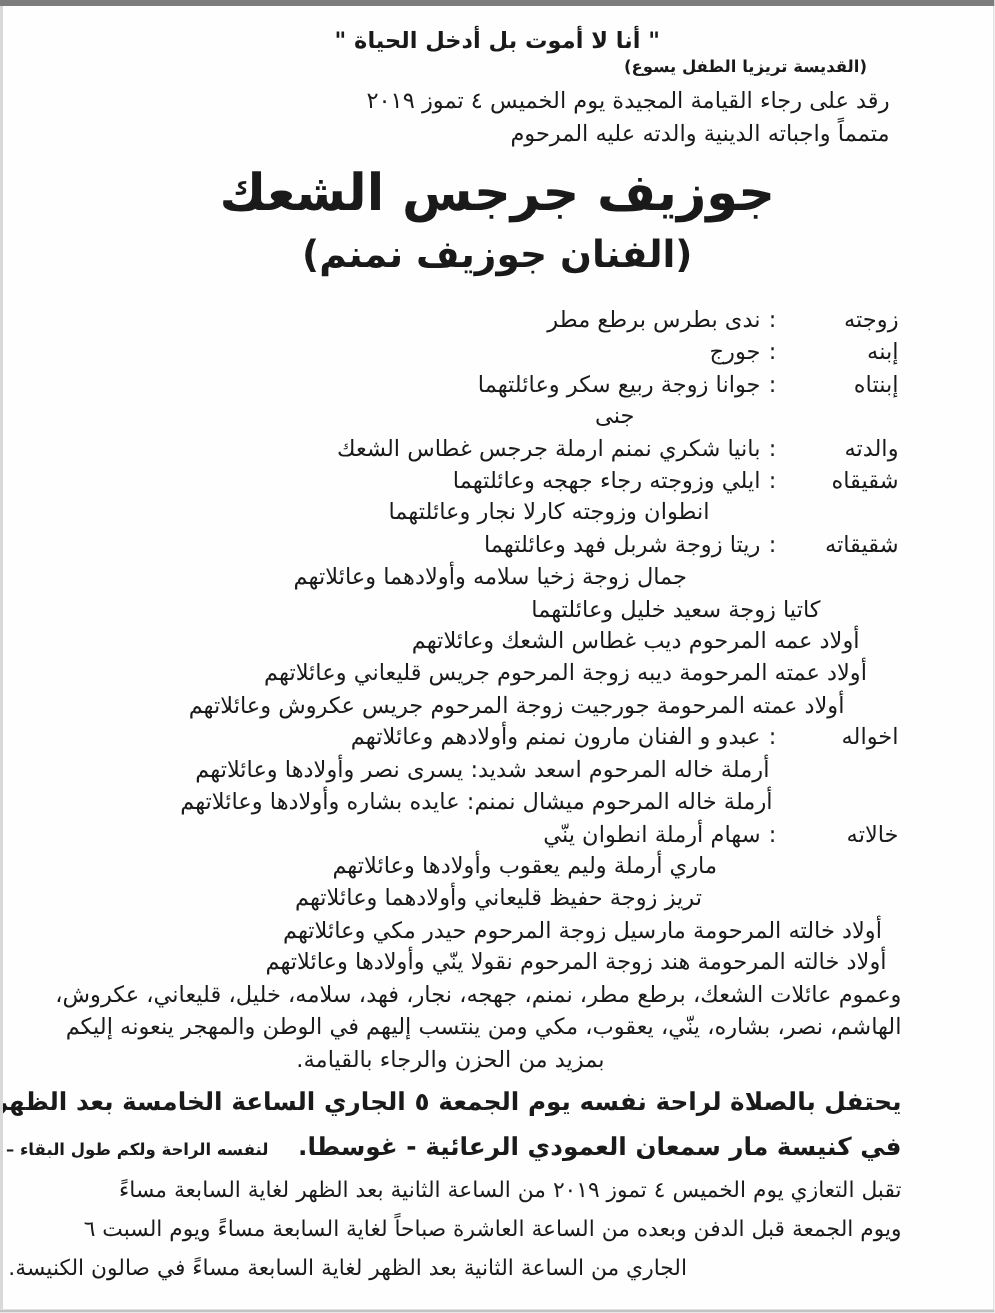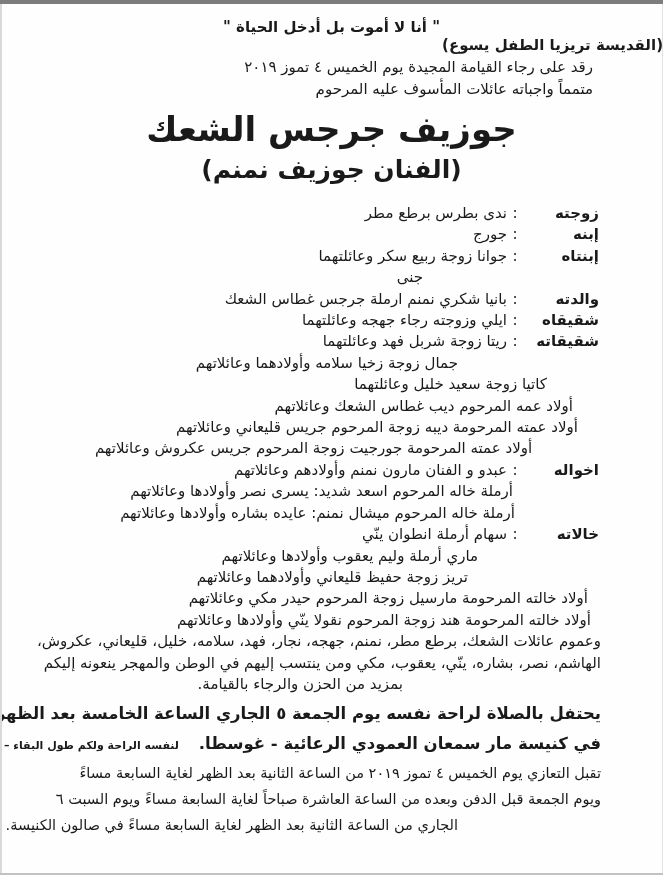--- a/index.html
+++ b/index.html
@@ -38,24 +38,24 @@
 
   .quote {
     margin-top: 12px;
     text-align: center;
     font-size: 15px;
     font-weight: bold;
     line-height: 22px;
     white-space: nowrap;
   }
   .attrib {
-    font-size: 15px;
+    font-size: 11px;
     font-weight: bold;
     line-height: 14px;
-    text-align: right;
+    text-align: left;
     direction: rtl;
     padding-left: 416px;
     white-space: nowrap;
   }
   .intro {
     font-size: 15px;
     line-height: 22px;
     text-align: right;
     margin-right: 70px;
     white-space: nowrap;
@@ -85,21 +85,20 @@
     font-size: 15px;
     line-height: 21.4px;
     white-space: nowrap;
     margin-right: 64px;
   }
   .frow .flabel {
     display: inline-block;
     width: 76px;
     text-align: right;
     vertical-align: bottom;
-    font-weight: bold;
   }
   .frow .fcolon {
     display: inline-block;
     width: 16px;
     text-align: center;
   }
 
   .closing {
     font-size: 15px;
     line-height: 21.5px;
@@ -144,38 +143,39 @@
 </style>
 </head>
 <body>
 
 <div class="page">
 
   <div class="quote">" أنا لا أموت بل أدخل الحياة "</div>
   <div class="attrib">(القديسة تريزيا الطفل يسوع)</div>
 
   <div class="intro first">رقد على رجاء القيامة المجيدة يوم الخميس ٤ تموز ٢٠١٩</div>
-  <div class="intro">متمماً واجباته عائلات المأسوف عليه المرحوم</div>
+  <div class="intro">متمماً واجباته الدينية والدته عليه المرحوم</div>
 
   <div class="deceased-name">جوزيف جرجس الشعك</div>
   <div class="deceased-alias">(الفنان جوزيف نمنم)</div>
 
   <div class="family-rows">
       <div class="frow"><span class="flabel">زوجته</span><span class="fcolon">:</span><span>ندى بطرس برطع مطر</span></div>
       <div class="frow"><span class="flabel">إبنه</span><span class="fcolon">:</span><span>جورج</span></div>
       <div class="frow"><span class="flabel">إبنتاه</span><span class="fcolon">:</span><span>جوانا زوجة ربيع سكر وعائلتهما</span></div>
       <div class="frow" style="margin-right: 240px;">جنى</div>
       <div class="frow"><span class="flabel">والدته</span><span class="fcolon">:</span><span>بانيا شكري نمنم ارملة جرجس غطاس الشعك</span></div>
       <div class="frow"><span class="flabel">شقيقاه</span><span class="fcolon">:</span><span>ايلي وزوجته رجاء جهجه وعائلتهما</span></div>
+      <div class="frow" style="margin-right: 190px;">انطوان وزوجته كارلا نجار وعائلتهما</div>
       <div class="frow"><span class="flabel">شقيقاته</span><span class="fcolon">:</span><span>ريتا زوجة شربل فهد وعائلتهما</span></div>
       <div class="frow" style="margin-right: 205px;">جمال زوجة زخيا سلامه وأولادهما وعائلاتهم</div>
       <div class="frow" style="margin-right: 116px;">كاتيا زوجة سعيد خليل وعائلتهما</div>
       <div class="frow" style="margin-right: 90px; margin-left: 33px;">أولاد عمه المرحوم ديب غطاس الشعك وعائلاتهم</div>
       <div class="frow" style="margin-right: 85px;">أولاد عمته المرحومة ديبه زوجة المرحوم جريس قليعاني وعائلاتهم</div>
-      <div class="frow" style="margin-right: 36px; text-align: center;">أولاد عمته المرحومة جورجيت زوجة المرحوم جريس عكروش وعائلاتهم</div>
+      <div class="frow" style="margin-right: 100px;">أولاد عمته المرحومة جورجيت زوجة المرحوم جريس عكروش وعائلاتهم</div>
       <div class="frow"><span class="flabel">اخواله</span><span class="fcolon">:</span><span>عبدو و الفنان مارون نمنم وأولادهم وعائلاتهم</span></div>
       <div class="frow" style="margin-right: 150px; padding-left: 24px;">أرملة خاله المرحوم اسعد شديد: يسرى نصر وأولادها وعائلاتهم</div>
       <div class="frow" style="margin-right: 148px;">أرملة خاله المرحوم ميشال نمنم: عايده بشاره وأولادها وعائلاتهم</div>
       <div class="frow"><span class="flabel">خالاته</span><span class="fcolon">:</span><span>سهام أرملة انطوان ينّي</span></div>
       <div class="frow" style="margin-right: 185px;">ماري أرملة وليم يعقوب وأولادها وعائلاتهم</div>
       <div class="frow" style="margin-right: 195px;">تريز زوجة حفيظ قليعاني وأولادهما وعائلاتهم</div>
       <div class="frow" style="margin-right: 75px;">أولاد خالته المرحومة مارسيل زوجة المرحوم حيدر مكي وعائلاتهم</div>
       <div class="frow" style="margin-right: 72px;">أولاد خالته المرحومة هند زوجة المرحوم نقولا ينّي وأولادها وعائلاتهم</div>
     </div>
 

